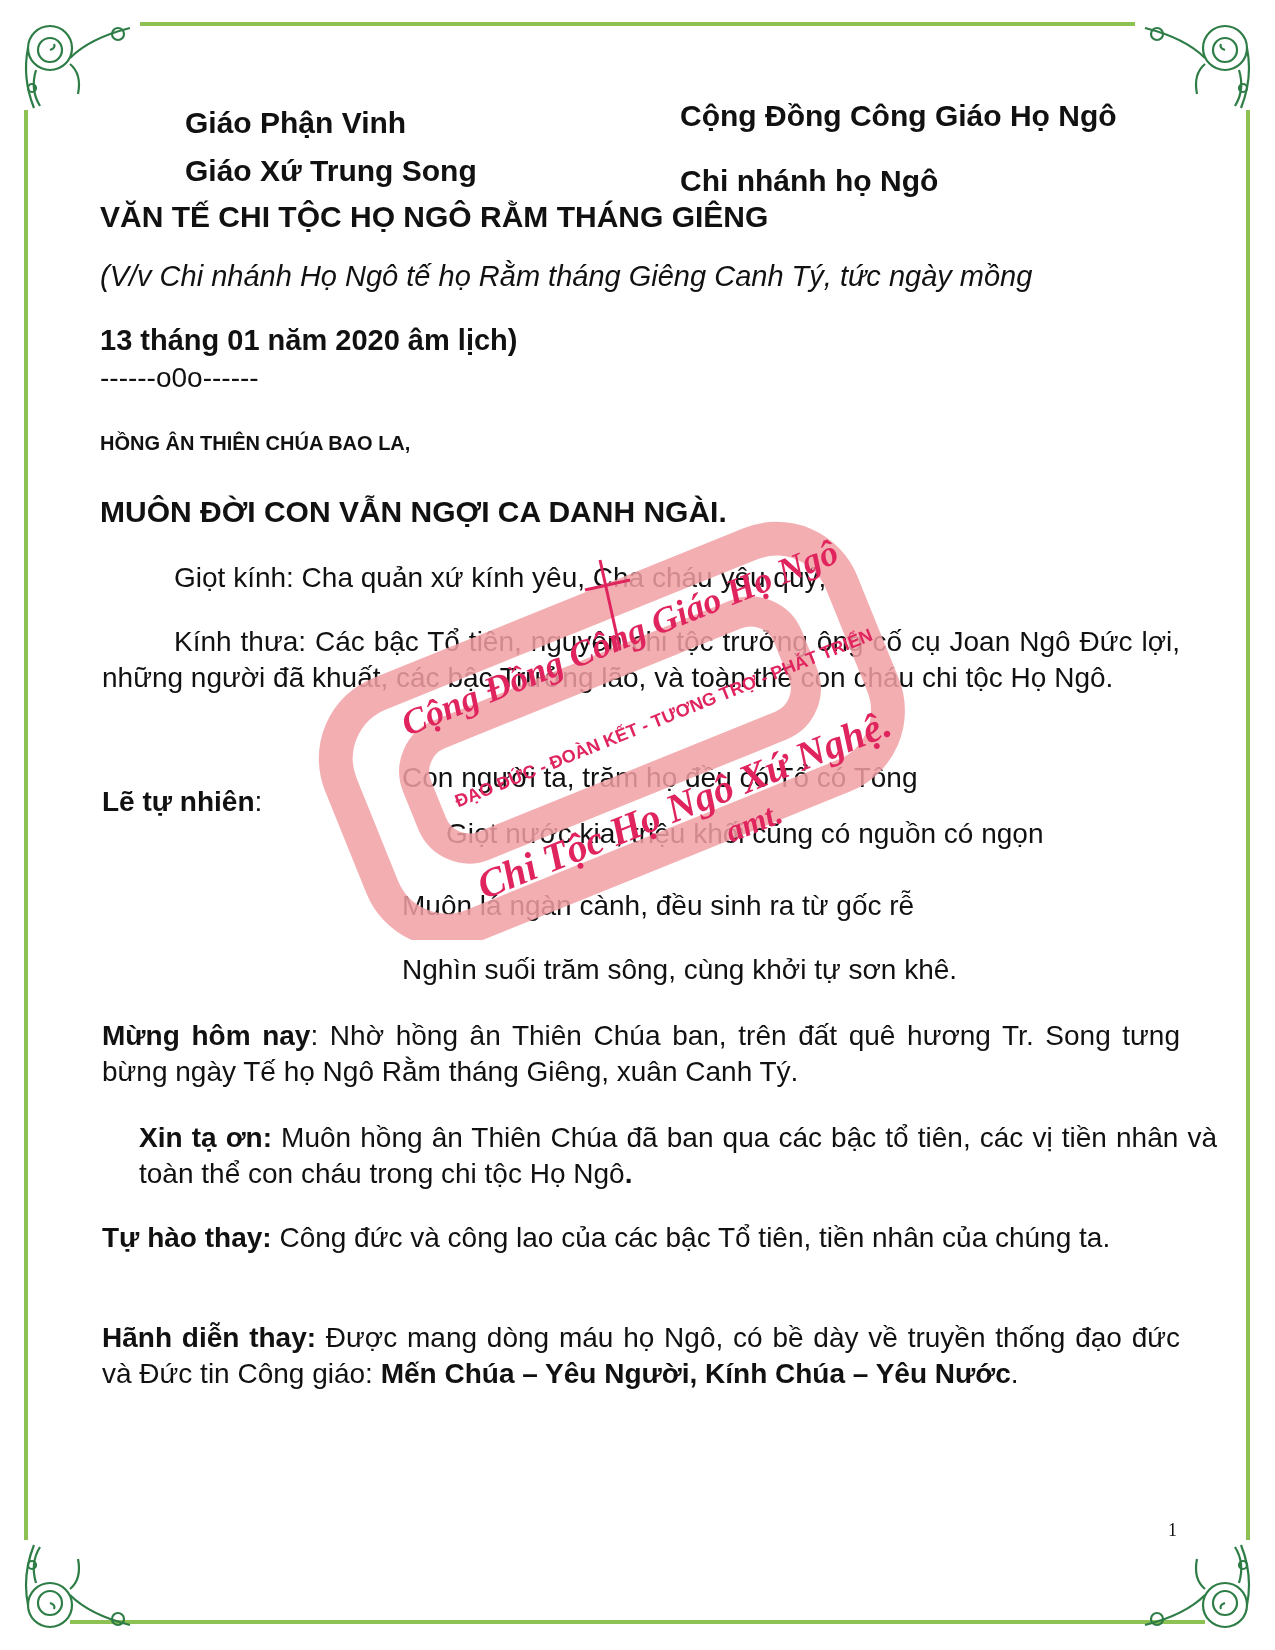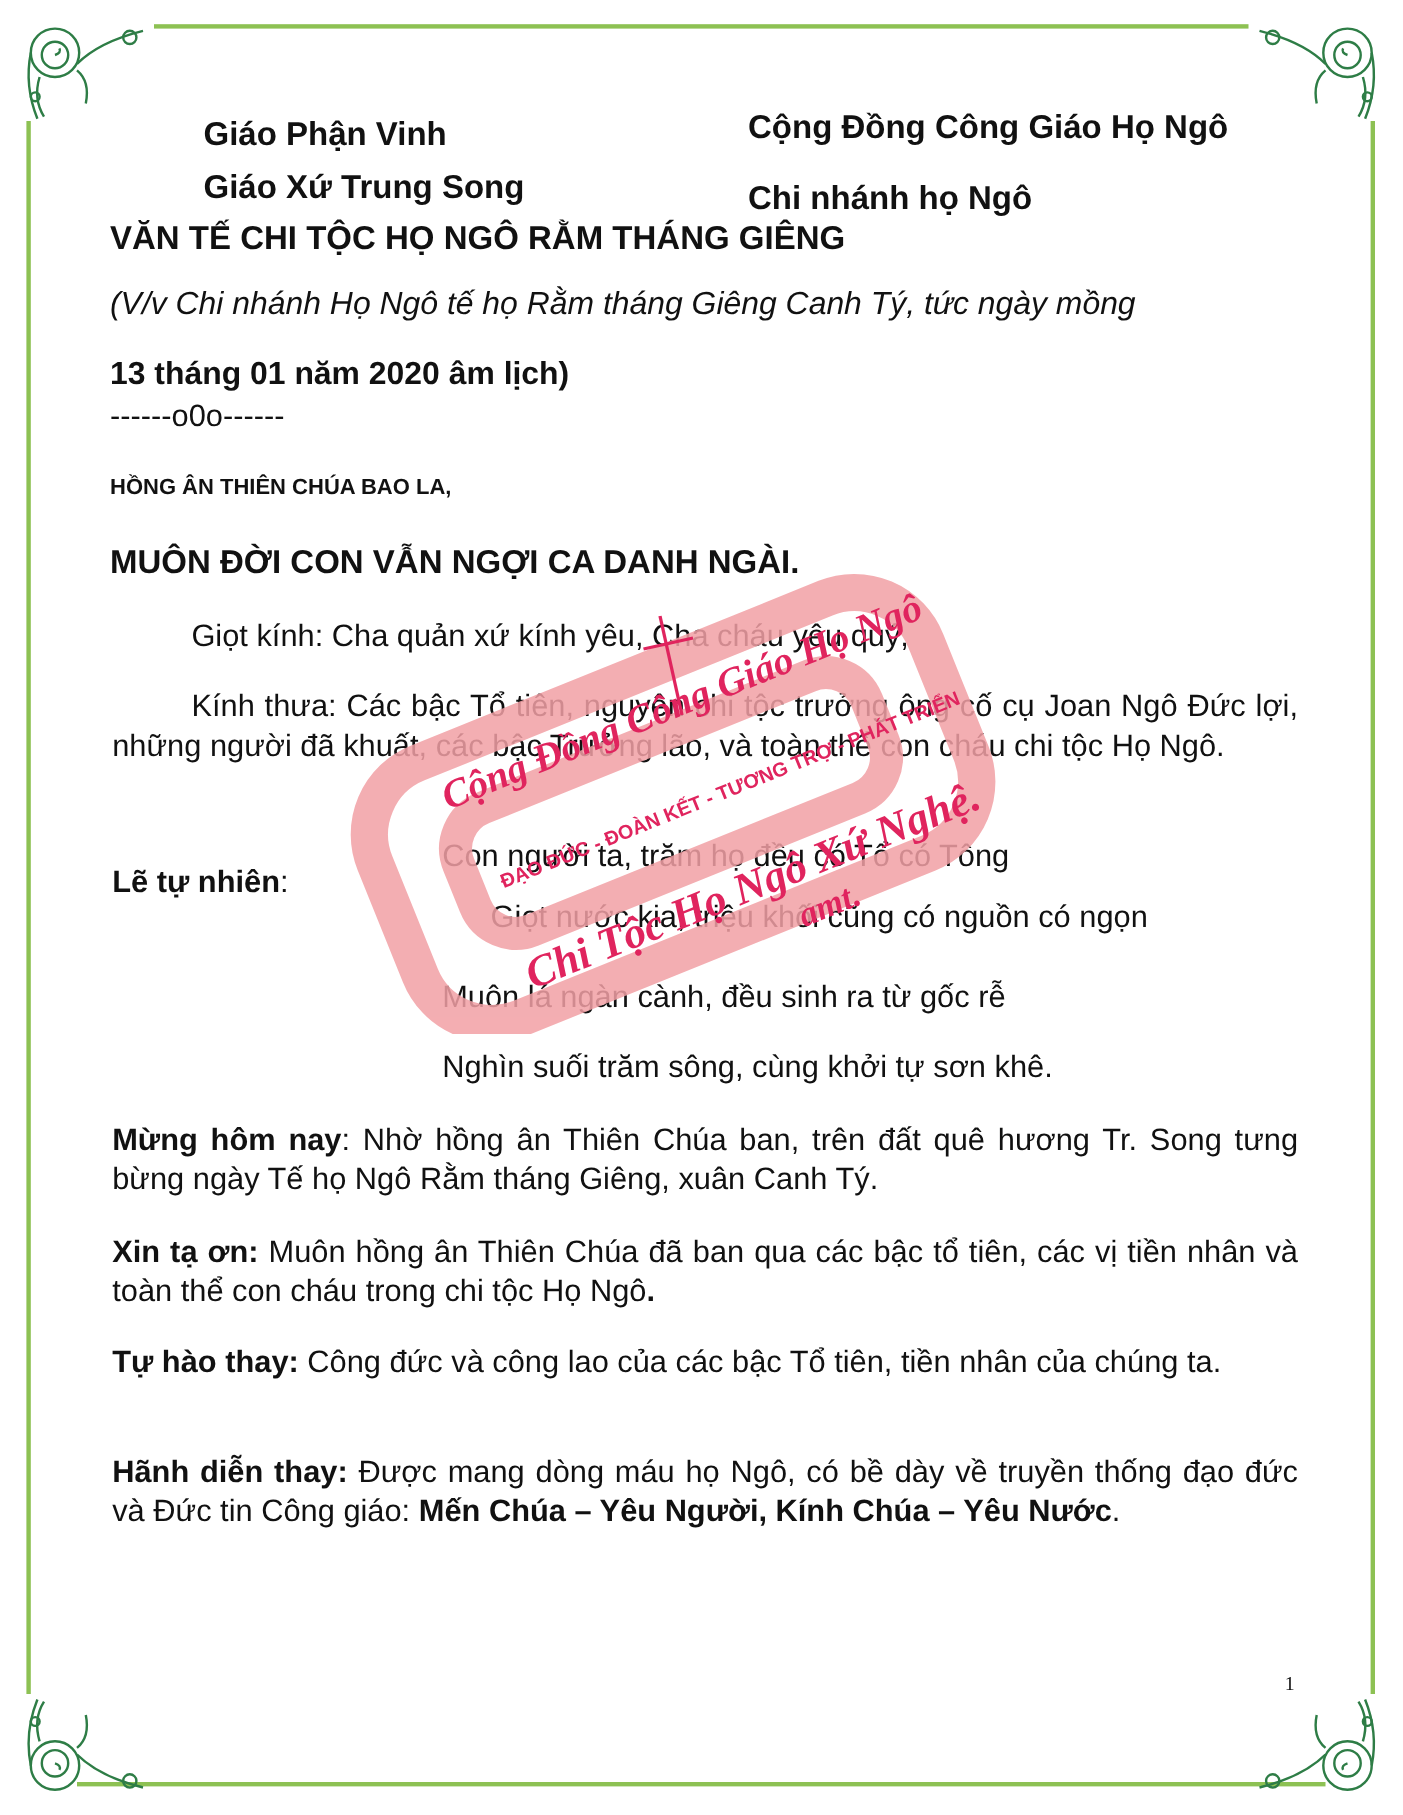--- a/index.html
+++ b/index.html
@@ -33,21 +33,21 @@
 
   .para { position: absolute; left: 102px; width: 1078px; font-size: 28px; line-height: 36px; text-align: justify; }
   .para b { font-weight: bold; }
   .indent { text-indent: 72px; }
   .p-trong { top: 560px; }
   .p-kinh { top: 624px; }
   .p-le-label { position: absolute; left: 102px; top: 786px; font-size: 28px; font-weight: bold; }
   .verse { position: absolute; left: 402px; font-size: 28px; }
   .v1 { top: 762px; } .v2 { top: 818px; margin-left: 44px; } .v3 { top: 890px; } .v4 { top: 954px; }
   .p-mung { top: 1018px; }
-  .p-xin { top: 1120px; }
+  .p-xin { top: 1120px; margin-left: 37px; }
   .p-tuhao { top: 1220px; }
   .p-hanh { top: 1320px; }
   .page-num { position: absolute; left: 1168px; top: 1520px; font-size: 18px; font-family: "Liberation Serif", serif; }
 
   .stamp { position: absolute; left: 300px; top: 520px; width: 620px; height: 420px; pointer-events: none; }
   .stamp svg { width: 100%; height: 100%; }
 </style>
 </head>
 <body>
 

